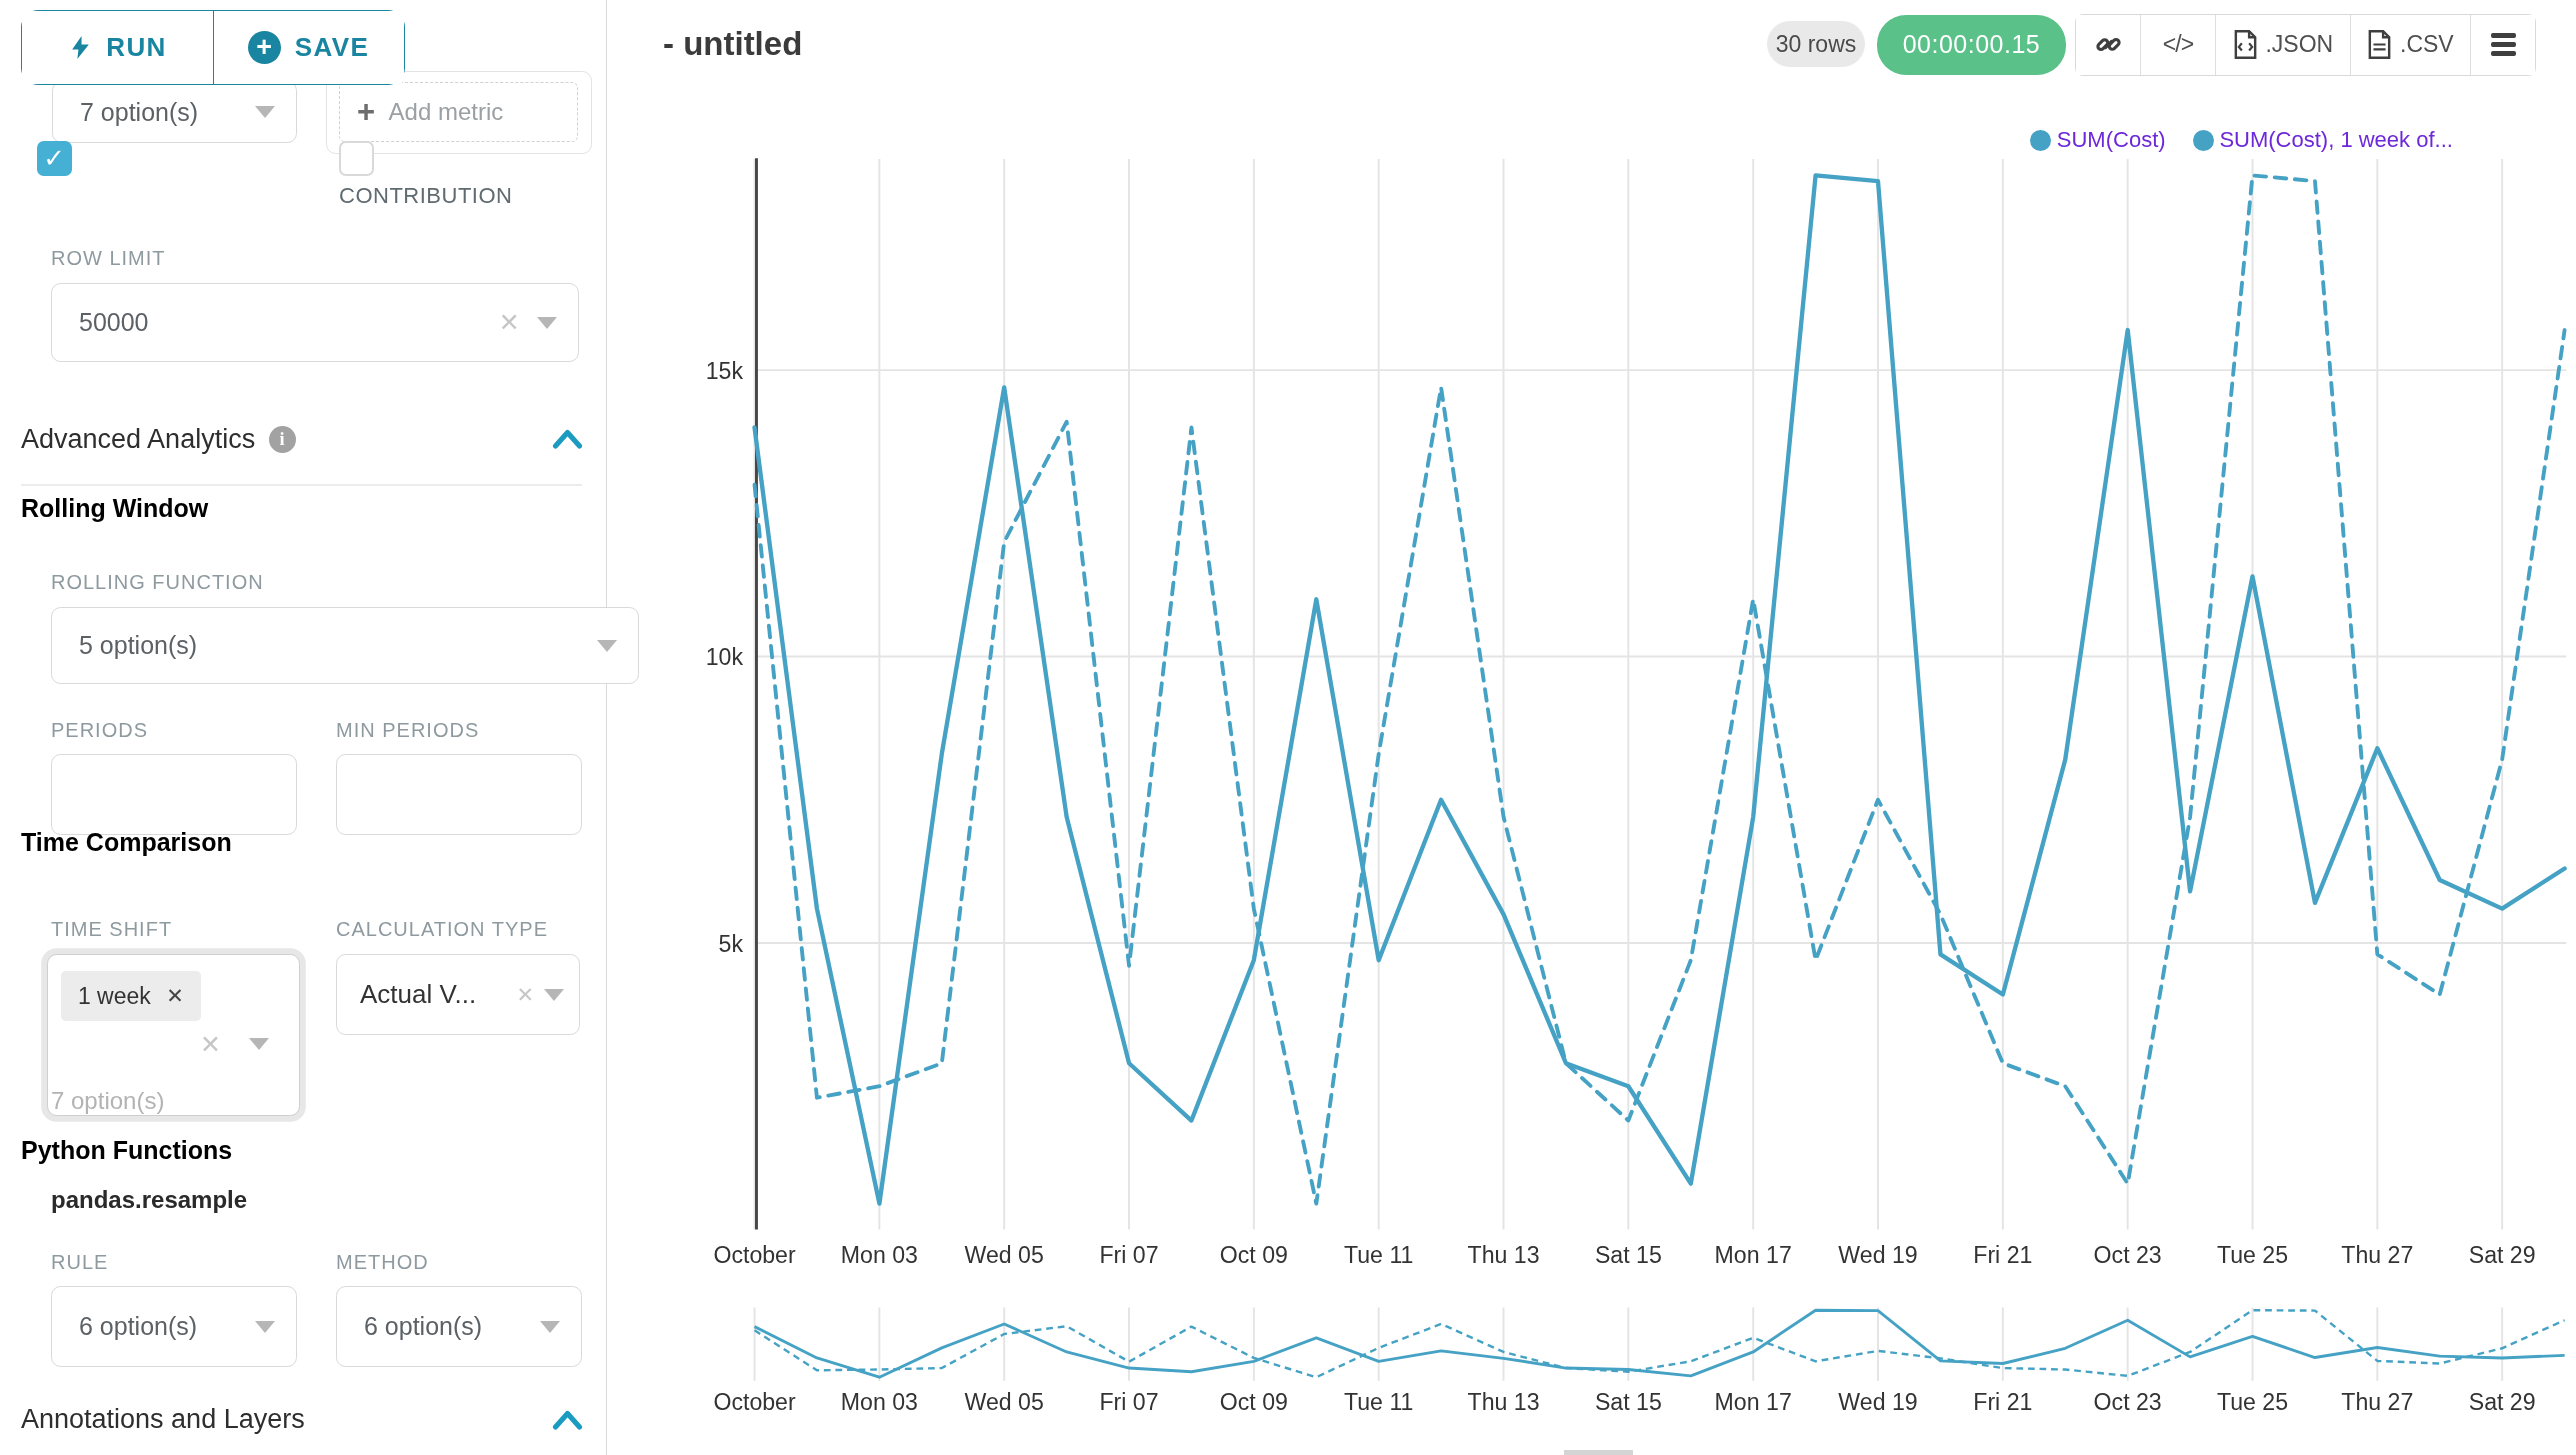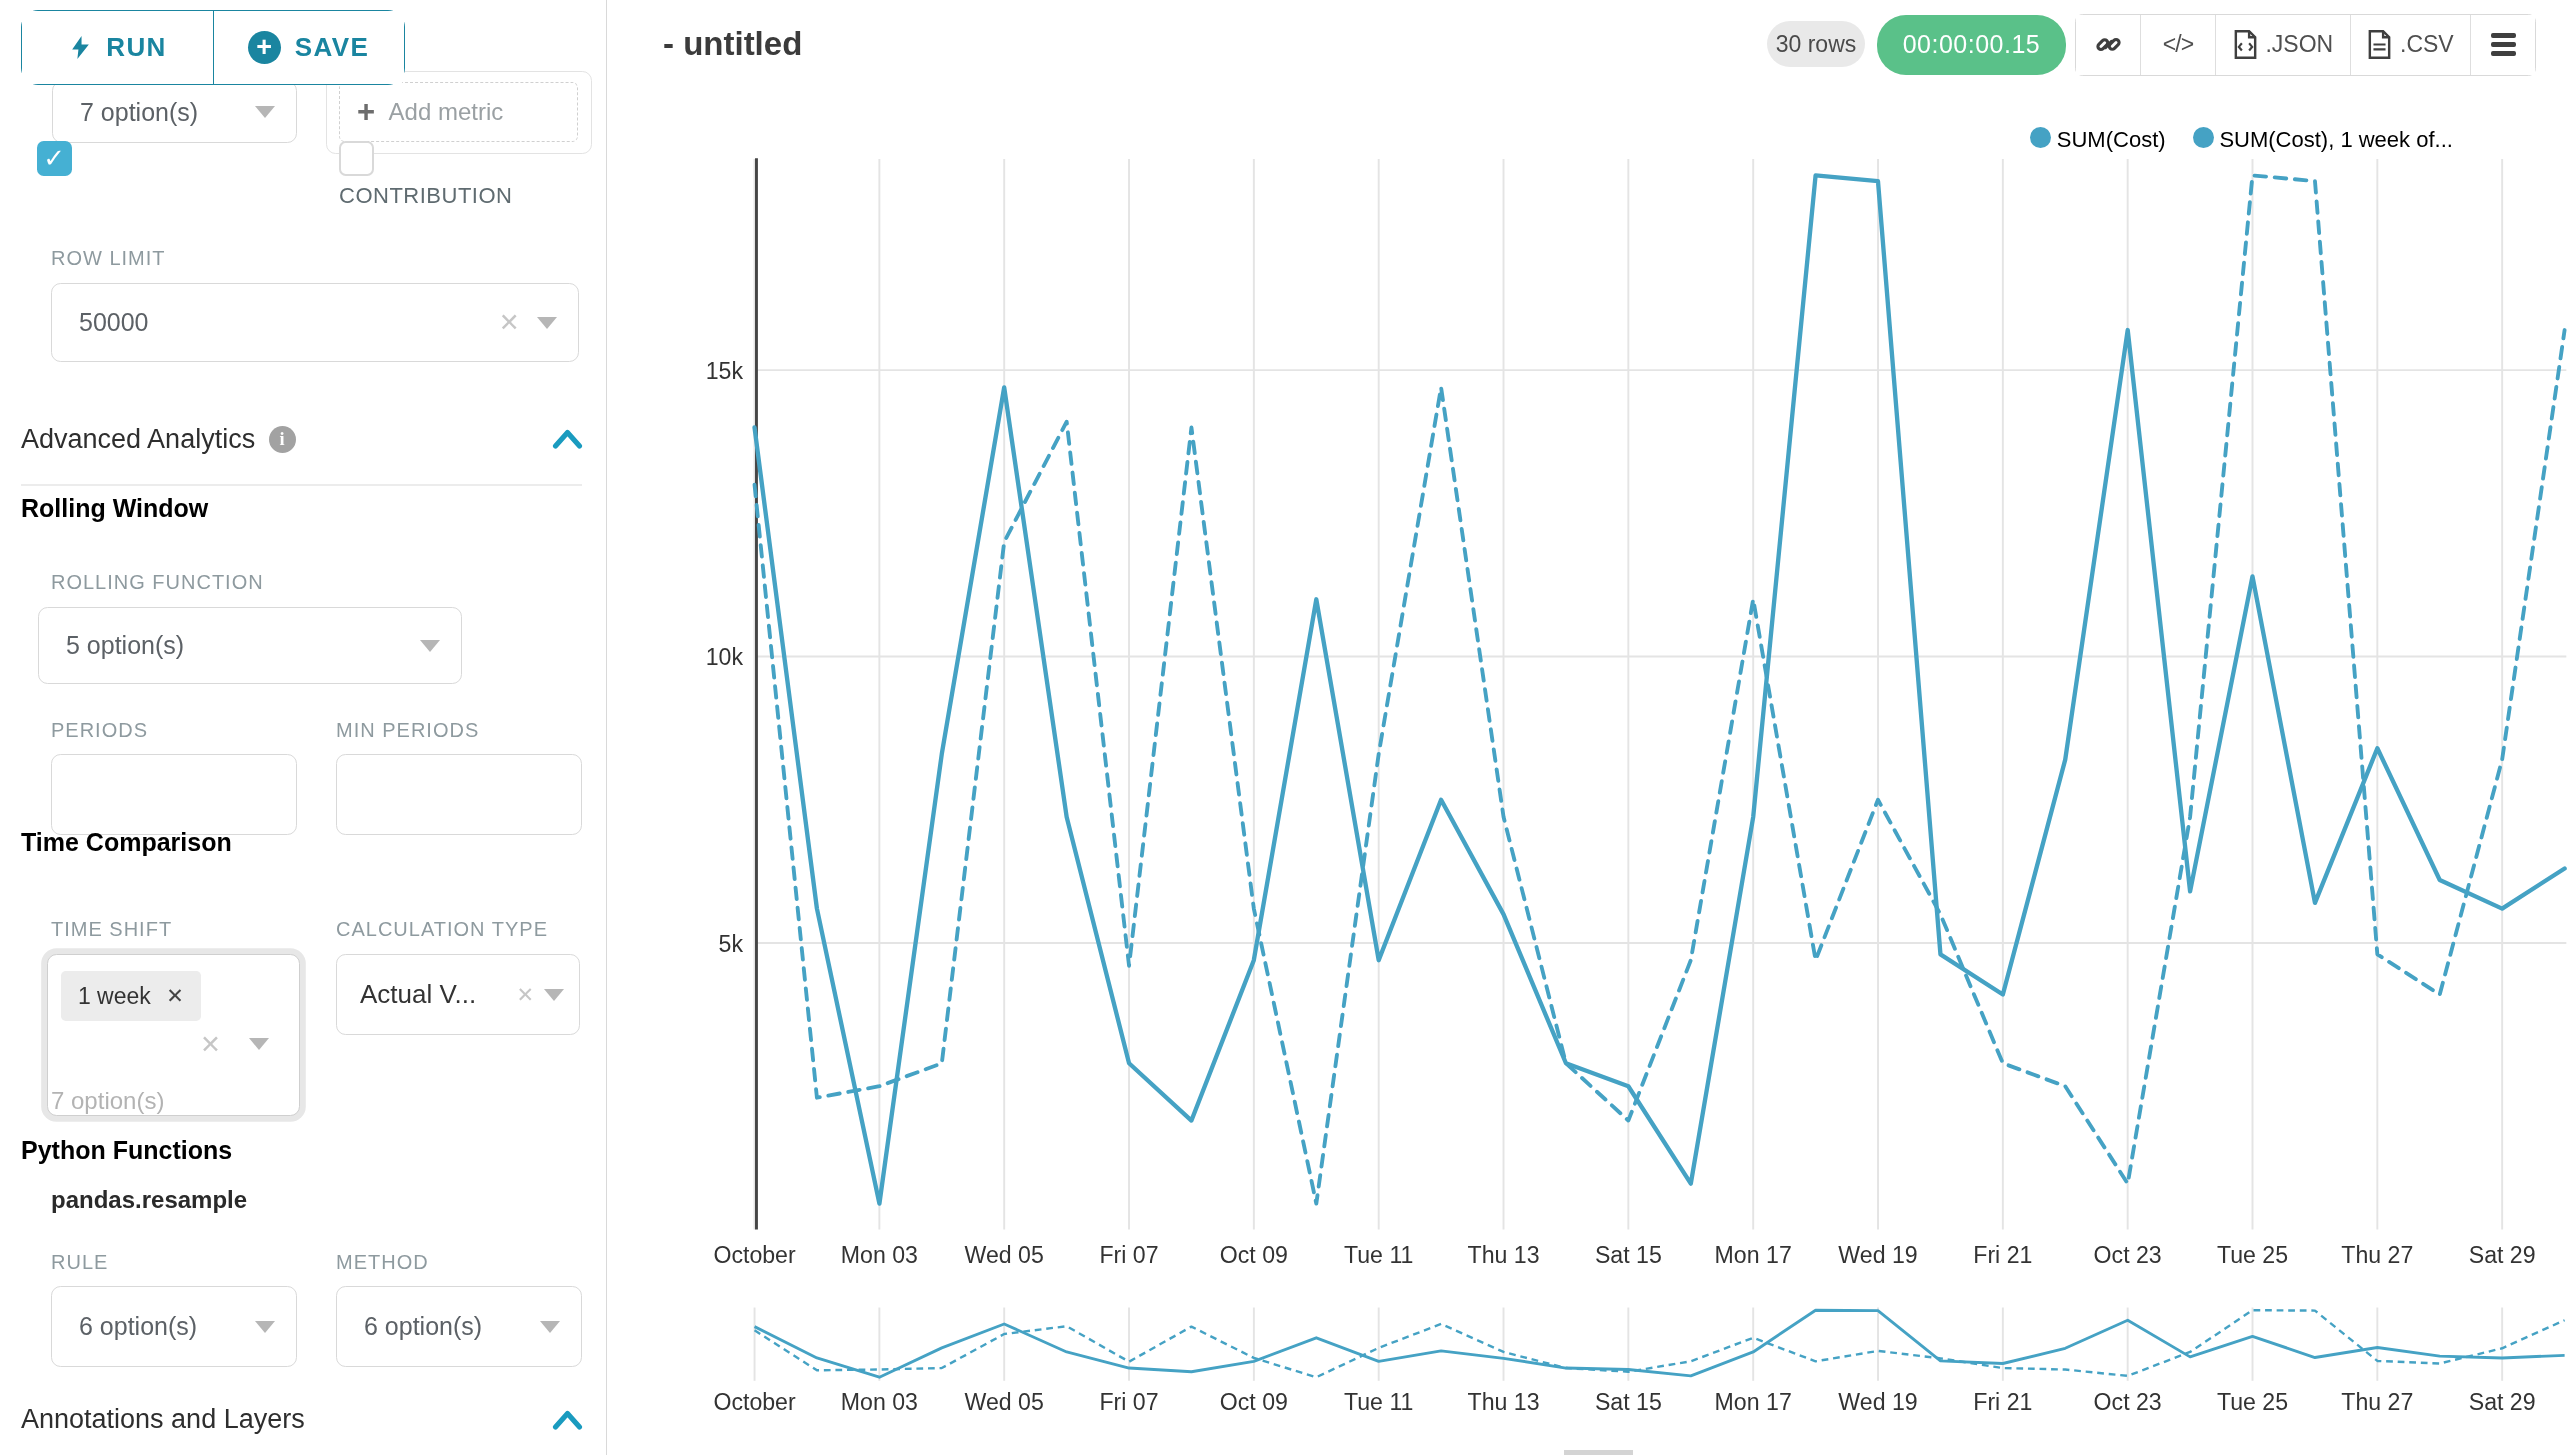--- a/index.html
+++ b/index.html
@@ -70,21 +70,21 @@
   #export-group .egbtn { display:flex; align-items:center; justify-content:center; gap:7.7px;
                          border:none; background:#fff; cursor:pointer; color:#4f4f4f; font-size:23px;
                          font-family:inherit; }
   #export-group .egbtn + .egbtn { border-left:1.9px solid #dedede; }
   .eg-link { width:64px; } .eg-code { width:75px; } .eg-json { width:135px; } .eg-csv { width:120px; } .eg-menu { flex:1; }
   .code-glyph { font-size:23px; color:#4f4f4f; letter-spacing:-1px; }
   .hamburger { display:inline-block; }
   .hamburger i { display:block; width:25px; height:4.8px; background:#3f3f3f; border-radius:1.9px; margin:3.9px 0; }
 
   #legend { position:absolute; left:2030px; top:127px; display:flex; gap:27px; align-items:center; }
-  .leg-item { display:flex; align-items:flex-start; gap:5.8px; font-size:22px; color:#000000; }
+  .leg-item { display:flex; align-items:center; gap:5.8px; font-size:22px; color:#6d28d9; }
   .leg-dot { width:21px; height:21px; border-radius:50%; flex:none; }
 
   
   #chart-svg { position:absolute; left:607px; top:0; }
   #chart-svg .grid { stroke:#e4e4e4; stroke-width:2; }
   #chart-svg .axis { stroke:#454545; stroke-width:3; }
   #chart-svg text { font-family:"Liberation Sans","DejaVu Sans",sans-serif; fill:#333; font-size:24px; }
 
   #bottom-fragment { position:absolute; left:1564px; top:1450px; width:69px; height:5.8px; background:#d4d4d4; }
   input.empty-input { border:1.9px solid #d9d9d9; border-radius:9.6px; font-family:inherit; font-size:25px;
@@ -143,21 +143,21 @@
       <span class="info-dot">i</span>
     </div>
     <svg class="chev-up" style="left:551px; top:428px;" viewBox="0 0 20 14">
       <polyline points="2,12 10,3 18,12" fill="none" stroke="#1a9bbf" stroke-width="3.4" stroke-linecap="round" stroke-linejoin="round"></polyline>
     </svg>
     <div class="divider" style="top:484px;"></div>
 
     <div class="sub-header abs" style="left:21px; top:494px;">Rolling Window</div>
 
     <div class="ctl-label abs" style="left:51px; top:571px;">ROLLING FUNCTION</div>
-    <div class="select abs" style="left:38px; top:607px; width:424px; height:77px;">
+    <div class="select abs" style="left:51px; top:607px; width:588px; height:77px;">
       <span class="val">5 option(s)</span>
       <span class="caret"></span>
     </div>
 
     <div class="ctl-label abs" style="left:51px; top:719px;">PERIODS</div>
     <div class="ctl-label abs" style="left:336px; top:719px;">MIN PERIODS</div>
     <input class="empty-input abs" style="left: 51px; top: 754px; width: 246px; height: 81px;" value="">
     <input class="empty-input abs" style="left: 336px; top: 754px; width: 246px; height: 81px;" value="">
 
     <div class="sub-header abs" style="left:21px; top:828px;">Time Comparison</div>

